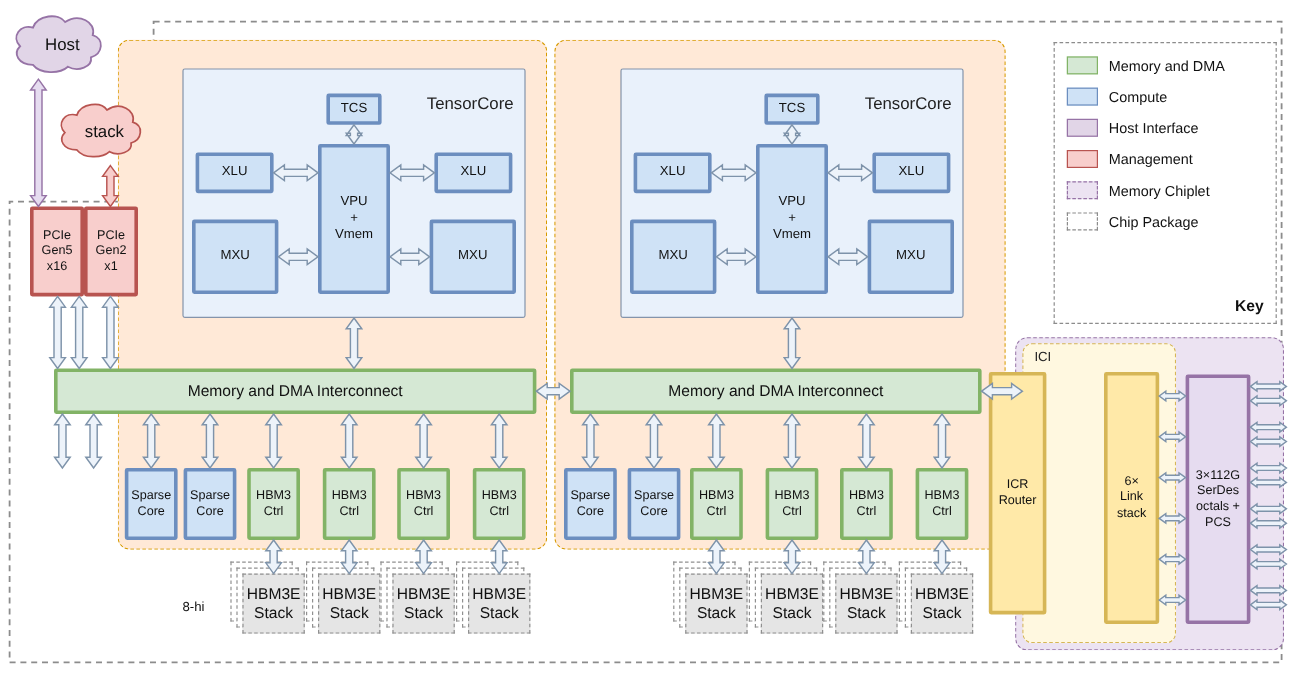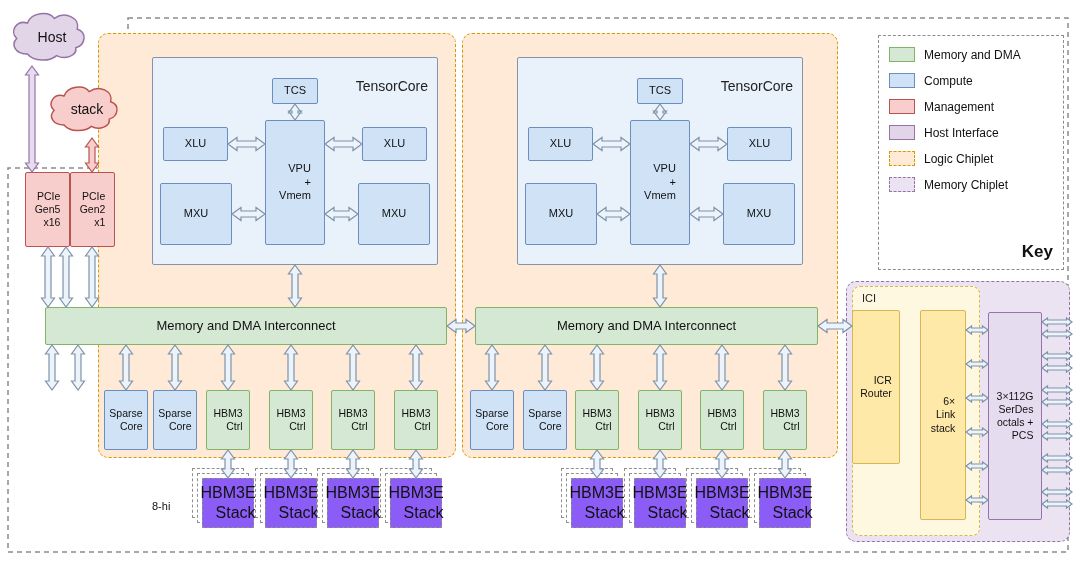--- a/index.html
+++ b/index.html
@@ -8,43 +8,43 @@
   svg.layer{position:absolute;left:0;top:0;pointer-events:none}
   #bg{z-index:0}
   #arrows{z-index:5}
   .chiplet{position:absolute;border-radius:10px;z-index:1}
   .logic{background:#ffe9d7;border:1.6px dashed #d79b00}
   .serdes-ch{background:#ece3f2;border:1.6px dashed #9673a6}
   .ici-region{position:absolute;background:#fff8e0;border:1.6px dashed #d6b656;border-radius:8px;z-index:2}
   .region-label{position:absolute;top:5px;left:9px;font-size:11px;color:#222}
   .tc{position:absolute;background:#e9f1fb;border:1px solid #8494ab;border-radius:2px;z-index:2}
   .tc-title{position:absolute;top:20px;right:9px;font-size:14px;color:#222}
-  .b{position:absolute;display:flex;align-items:center;justify-content:center;text-align:right;
-     white-space:pre-line;line-height:1.25;font-size:11px;border:1px solid #7f1d1d;border-radius:2px;z-index:3}
+  .b{position:absolute;display:flex;align-items:center;justify-content:center;text-align:center;
+     white-space:pre-line;line-height:1.25;font-size:11px;border:3px solid #7f1d1d;border-radius:2px;z-index:3}
   .c-blue{background:#cfe2f6;border-color:#6c8ebf}
   .c-green{background:#d5e8d4;border-color:#82b366}
   .c-yellow{background:#ffe9a8;border-color:#d6b656}
   .c-purple{background:#e6dcf0;border-color:#9673a6}
   .c-pink{background:#f8cecc;border-color:#b85450}
   .bar{font-size:13px}
   .sm{font-size:10.5px}
   .stack{position:absolute;z-index:3}
   .stack i{position:absolute;inset:0;background:#fff;border:1px dashed #909090;display:block}
   .stack .s2{transform:translate(-10px,-10px)}
   .stack .s1{transform:translate(-5px,-5px)}
-  .stack .face{position:absolute;inset:0;background:#8b5cf6;border:1px dashed #909090;display:flex;
-     align-items:center;justify-content:center;text-align:right;white-space:pre-line;font-size:16px;line-height:1.25}
+  .stack .face{position:absolute;inset:0;background:#e5e5e5;border:1px dashed #909090;display:flex;
+     align-items:center;justify-content:center;text-align:center;white-space:pre-line;font-size:13px;line-height:1.25}
   .cloud{position:absolute;display:flex;align-items:center;justify-content:center;z-index:6}
   .cloud svg{position:absolute;inset:0;width:100%;height:100%}
   .cloud span{position:relative;font-size:14px}
   .legend{position:absolute;background:#fff;border:1.6px dashed #8c8c8c;z-index:4}
   .lrow{display:flex;align-items:center;gap:9px;margin:11px 0 0 10px;font-size:12px}
   .sw{width:26px;height:15px;border:1px solid;display:inline-block;flex:none}
   .sw.dash{border-style:dashed}
-  .key{position:absolute;right:10px;bottom:7px;font-weight:bold;font-size:17px}
+  .key{position:absolute;right:10px;bottom:7px;font-weight:bold;font-size:13px}
   .note{position:absolute;font-size:11px;z-index:4}
 </style>
 </head>
 <body>
 
 <div class="canvas">
 
   <svg id="bg" class="layer" width="1080" height="563">
     <path d="M128 18 H1068 V552 H8 V168 H128 Z" fill="none" stroke="#8c8c8c" stroke-width="1.5" stroke-dasharray="5 4"></path>
   </svg>
@@ -171,54 +171,54 @@
       <span class="face">HBM3E
 Stack</span>
     </div>
   <div class="stack" style="left:759px;top:478px;width:52px;height:50px">
       <i class="s2"></i>
       <i class="s1"></i>
       <span class="face">HBM3E
 Stack</span>
     </div>
 
-  <div class="b c-yellow sm" style="left:852px;top:310px;width:48px;height:154px">ICR
+  <div class="b c-yellow sm" style="left:824px;top:310px;width:48px;height:202px">ICR
 Router</div>
   <div class="b c-yellow sm" style="left:920px;top:310px;width:46px;height:210px">6×
 Link
 stack</div>
   <div class="b c-purple sm" style="left:988px;top:312px;width:54px;height:208px">3×112G
 SerDes
 octals +
 PCS</div>
 
   <div class="legend" style="left:878px;top:35px;width:186px;height:235px">
     <div class="lrow">
         <i class="sw" style="background: rgb(213, 232, 212); border-color: rgb(130, 179, 102);"></i>
         <span>Memory and DMA</span>
       </div>
     <div class="lrow">
         <i class="sw" style="background: rgb(207, 226, 246); border-color: rgb(108, 142, 191);"></i>
         <span>Compute</span>
       </div>
     <div class="lrow">
+        <i class="sw" style="background: rgb(225, 213, 231); border-color: rgb(150, 115, 166);"></i>
+        <span>Host Interface</span>
+      </div>
+    <div class="lrow">
         <i class="sw" style="background: rgb(248, 206, 204); border-color: rgb(184, 84, 80);"></i>
         <span>Management</span>
       </div>
     <div class="lrow">
-        <i class="sw" style="background: rgb(225, 213, 231); border-color: rgb(150, 115, 166);"></i>
-        <span>Host Interface</span>
-      </div>
-    <div class="lrow">
-        <i class="sw dash" style="background: rgb(255, 233, 215); border-color: rgb(215, 155, 0);"></i>
-        <span>Logic Chiplet</span>
-      </div>
-    <div class="lrow">
         <i class="sw dash" style="background: rgb(236, 227, 242); border-color: rgb(150, 115, 166);"></i>
         <span>Memory Chiplet</span>
+      </div>
+    <div class="lrow">
+        <i class="sw dash" style="background: rgb(255, 255, 255); border-color: rgb(140, 140, 140);"></i>
+        <span>Chip Package</span>
       </div>
     <span class="key">Key</span>
   </div>
 
   <svg id="arrows" class="layer" width="1080" height="563">
       <path d="M295 104 L301.5 113 L298 113 L298 111 L301.5 111 L295 120 L288.5 111 L292 111 L292 113 L288.5 113 Z" fill="#edf3fa" stroke="#7e93aa" stroke-width="1.2"></path>
       <path d="M660 104 L666.5 113 L663 113 L663 111 L666.5 111 L660 120 L653.5 111 L657 111 L657 113 L653.5 113 Z" fill="#edf3fa" stroke="#7e93aa" stroke-width="1.2"></path>
       <path d="M228 144 L237 137.5 L237 141 L256 141 L256 137.5 L265 144 L256 150.5 L256 147 L237 147 L237 150.5 Z" fill="#edf3fa" stroke="#7e93aa" stroke-width="1.2"></path>
       <path d="M325 144 L334 137.5 L334 141 L353 141 L353 137.5 L362 144 L353 150.5 L353 147 L334 147 L334 150.5 Z" fill="#edf3fa" stroke="#7e93aa" stroke-width="1.2"></path>
       <path d="M593 144 L602 137.5 L602 141 L621 141 L621 137.5 L630 144 L621 150.5 L621 147 L602 147 L602 150.5 Z" fill="#edf3fa" stroke="#7e93aa" stroke-width="1.2"></path>

